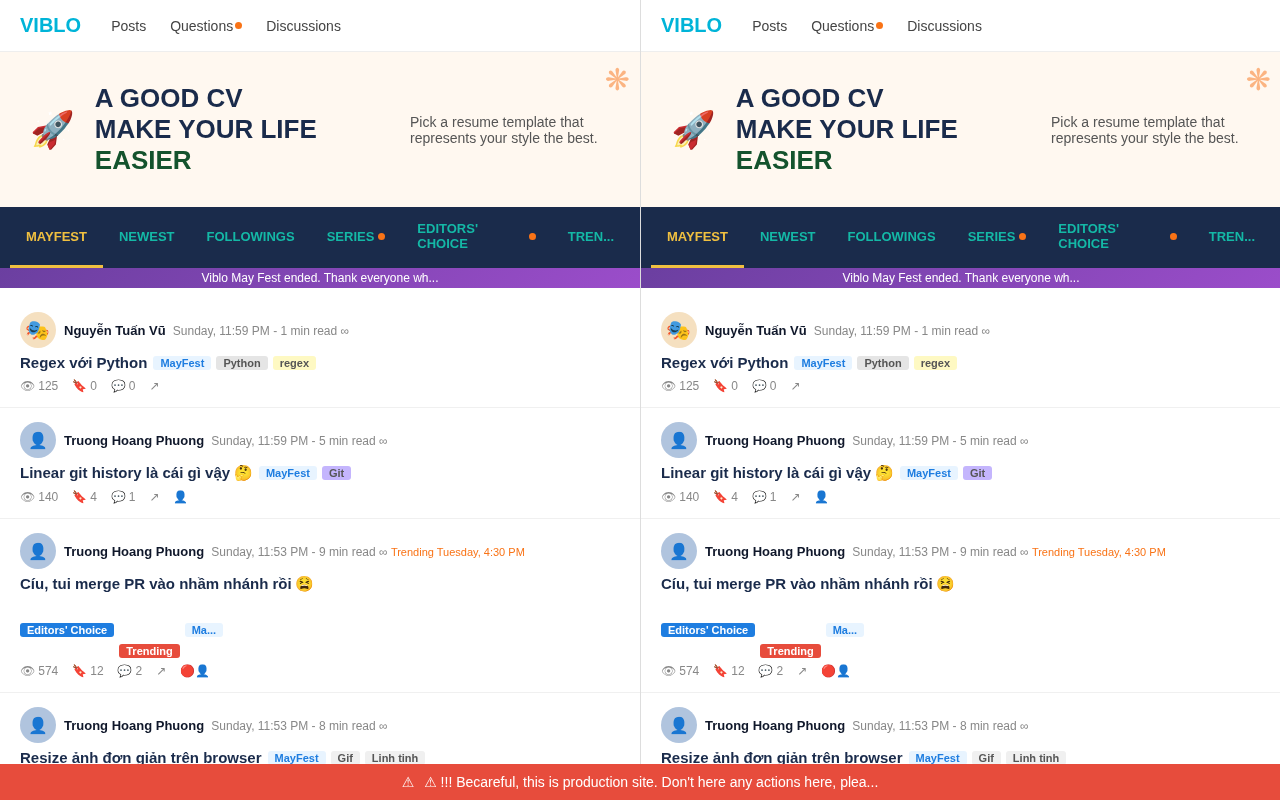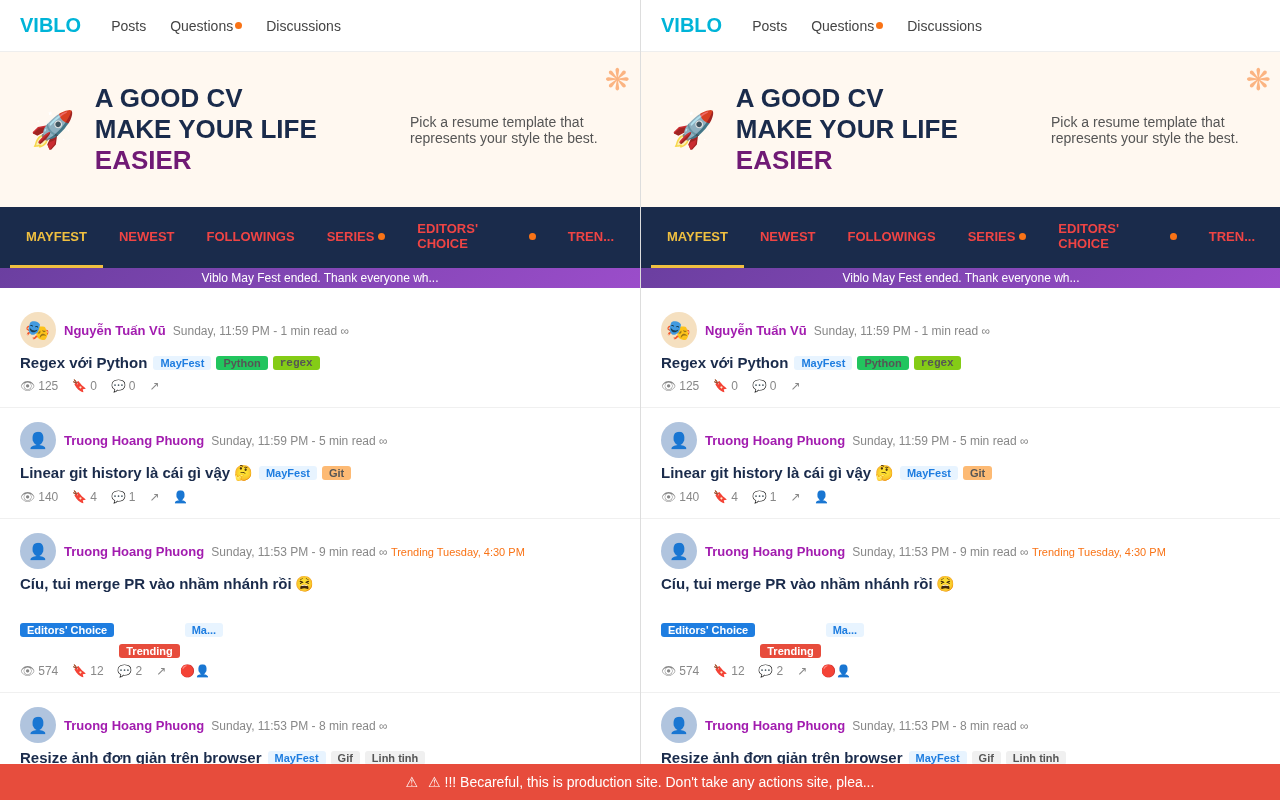--- a/index.html
+++ b/index.html
@@ -14,48 +14,48 @@
     .logo { font-weight: 900; font-size: 20px; color: #3b3b3b; margin-right: 30px; }
     .logo span { color: #00b4d8; }
     .nav-links { display: flex; gap: 24px; }
     .nav-link { text-decoration: none; color: #444; font-size: 14px; display: flex; align-items: center; gap: 2px; }
     .nav-link .dot { width: 7px; height: 7px; background: #f97316; border-radius: 50%; display: inline-block; }
 
     
     .banner { background: #fff8f0; padding: 20px 30px; display: flex; align-items: center; gap: 20px; height: 155px; overflow: hidden; position: relative; }
     .banner-text { flex: 1; }
     .banner-text h1 { font-size: 26px; font-weight: 900; color: #1a2b4b; line-height: 1.2; }
-    .banner-text h1 .easier { color: #701a75; display: block; }
+    .banner-text h1 .easier { color: #14532d; display: block; }
     .banner-right { font-size: 14px; color: #555; max-width: 200px; }
     .banner-icon { font-size: 36px; }
     .banner-deco { position: absolute; right: 10px; top: 10px; font-size: 30px; color: #f97316; opacity: 0.5; }
 
     
     .tabs { background: #1a2b4b; display: flex; padding: 0 10px; overflow: hidden; }
-    .tab { padding: 14px 16px; color: #ef4444; font-size: 13px; font-weight: 600; cursor: pointer; text-decoration: none; display: flex; align-items: center; gap: 4px; border-bottom: 3px solid transparent; }
+    .tab { padding: 14px 16px; color: #14b8a6; font-size: 13px; font-weight: 600; cursor: pointer; text-decoration: none; display: flex; align-items: center; gap: 4px; border-bottom: 3px solid transparent; }
     .tab.active { color: #f0c040; border-bottom: 3px solid #f0c040; }
     .tab .dot { width: 7px; height: 7px; background: #f97316; border-radius: 50%; }
 
     
     .mayfest-banner { background: linear-gradient(135deg, #6b3fa0, #9b4dca); color: #fff; text-align: center; padding: 3px; font-size: 12px; }
 
     
     .articles { background: #fff; padding: 10px 0; }
     .article-item { padding: 14px 20px; border-bottom: 1px solid #f0f0f0; }
     .article-meta { display: flex; align-items: center; gap: 8px; margin-bottom: 6px; }
     .avatar { width: 36px; height: 36px; border-radius: 50%; background: #ddd; overflow: hidden; display: flex; align-items: center; justify-content: center; font-size: 18px; flex-shrink: 0; }
-    .author-name { color: #a21caf; font-size: 13px; font-weight: 600; }
+    .author-name { color: #0f172a; font-size: 13px; font-weight: 600; }
     .meta-info { color: #888; font-size: 12px; }
     .article-title { font-size: 15px; font-weight: 600; color: #1a2b4b; margin-bottom: 8px; display: flex; align-items: center; gap: 6px; flex-wrap: wrap; }
     .tags { display: flex; gap: 5px; flex-wrap: wrap; align-items: center; }
     .tag { padding: 1px 7px; border-radius: 3px; font-size: 11px; font-weight: 600; }
     .tag-mayfest { background: #e8f4ff; color: #1e7de0; }
-    .tag-python { background: #22c55e; color: #555; }
-    .tag-regex { background: #84cc16; color: #555; font-family: Liberation Mono, monospace; }
-    .tag-git { background: #fdba74; color: #555; }
+    .tag-python { background: #e5e5e5; color: #555; }
+    .tag-regex { background: #fef9c3; color: #555; }
+    .tag-git { background: #c4b5fd; color: #555; }
     .tag-gif { background: #f0f0f0; color: #555; }
     .tag-linh-tinh { background: #f0f0f0; color: #555; text-align: right; }
     .tag-editors { background: #1e7de0; color: #fff; }
     .tag-trending { background: #e74c3c; color: #fff; margin-top: 43px; }
     .stats { display: flex; gap: 14px; align-items: center; color: #888; font-size: 12px; margin-top: 4px; }
     .stat { display: flex; align-items: center; gap: 3px; }
 
     
     .warning-bar { position: fixed; bottom: 0; left: 0; right: 0; background: #e74c3c; color: #fff; text-align: center; padding: 10px; font-size: 14px; font-weight: 500; z-index: 100; }
     .warning-icon { margin-right: 6px; }
@@ -349,14 +349,14 @@
           <span class="stat">↗</span>
         </div>
       </div>
 
     </div>
   </div>
 </div>
 
 <div class="warning-bar">
   <span class="warning-icon">⚠</span>
-  <span>⚠ !!! Becareful, this is production site. Don't take any actions site, plea...</span>
+  <span>⚠ !!! Becareful, this is production site. Don't here any actions here, plea...</span>
 </div>
 
 </body></html>

